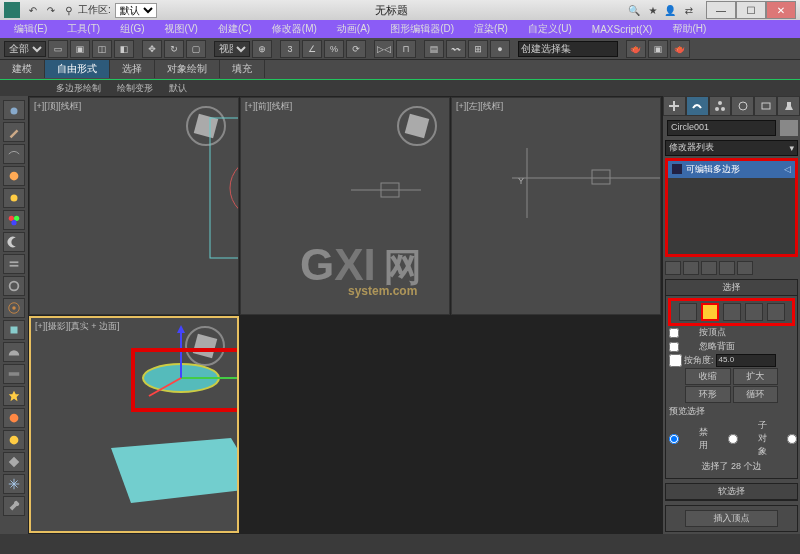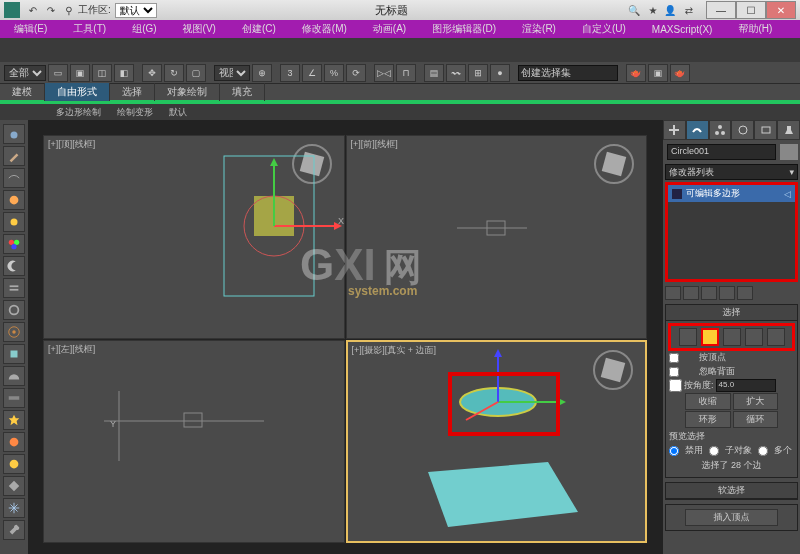--- a/index.html
+++ b/index.html
@@ -9,43 +9,43 @@
 .titlebar .icon { width: 16px; height: 16px; background: #2a7a6a; margin-right: 4px; }
 .titlebar .ws { display: flex; align-items: center; gap: 4px; font-size: 10px; }
 .titlebar .ws select { font-size: 10px; border: 1px solid #999; background: #fff; }
 .titlebar .title { flex: 1; text-align: center; font-size: 11px; color: #222; }
 .titlebar .search { width: 120px; height: 15px; border: 1px solid #999; font-size: 10px; padding: 0 2px; font-style: italic; color: #888; }
 .titlebar .tbtn { width: 18px; height: 16px; display: flex; align-items: center; justify-content: center; color: #444; }
 .titlebar .winbtns { display: flex; margin-left: 8px; }
 .titlebar .winbtn { width: 30px; height: 18px; border: 1px solid #888; background: #e0e0e0; font-size: 10px; display: flex; align-items: center; justify-content: center; }
 .titlebar .winbtn.close { background: #d77; color: #fff; }
 
-.menubar { height: 18px; background: #a21caf; display: flex; align-items: center; padding: 0 4px; gap: 6px; }
+.menubar { height: 18px; background: #8b5cf6; display: flex; align-items: center; padding: 0 4px; gap: 0; }
 .menubar .mitem { padding: 0 10px; font-size: 10px; color: #ddd; cursor: pointer; }
 
-.toolbar-row { height: 22px; background: #4a4a4a; border-bottom: 1px solid #2a2a2a; display: flex; align-items: center; padding: 0 4px; gap: 2px; margin-top: 24px; }
+.toolbar-row { height: 22px; background: #4a4a4a; border-bottom: 1px solid #2a2a2a; display: flex; align-items: center; padding: 0 4px; gap: 2px; }
 .toolbar-row .sel { background: #3a3a3a; color: #ccc; border: 1px solid #222; font-size: 10px; height: 16px; }
 .toolbar-row .tbtn { width: 20px; height: 18px; background: #555; border: 1px solid #333; display: flex; align-items: center; justify-content: center; color: #ccc; font-size: 9px; }
 .toolbar-row .sep { width: 4px; }
 .toolbar-row .wide { width: 36px; }
 .toolbar-row input.setname { width: 100px; height: 16px; background: #2a2a2a; border: 1px solid #111; color: #ccc; font-size: 10px; padding: 0 2px; }
 
-.ribbon { height: 20px; background: #4a4a4a; border-bottom: 4px solid #22c55e; display: flex; align-items: center; }
+.ribbon { height: 20px; background: #4a4a4a; border-bottom: 1px solid #22c55e; display: flex; align-items: flex-start; }
 .ribbon .tab { padding: 2px 12px; font-size: 10px; color: #ccc; border-right: 1px solid #333; }
 .ribbon .tab.active { background: #2d5a7a; color: #fff; }
 
 .ribbon2 { height: 16px; background: #3a3a3a; display: flex; align-items: center; margin-left: 48px; }
 .ribbon2 .tab { padding: 0 8px; font-size: 9px; color: #bbb; }
 
 .main { display: flex; height: 438px; }
 .lefttools { width: 28px; background: #4a4a4a; display: flex; flex-direction: column; gap: 2px; padding-top: 4px; align-items: center; }
 .lefttools .lt { width: 22px; height: 20px; background: #555; border: 1px solid #333; display: flex; align-items: center; justify-content: center; }
 .lefttools .lt svg { width: 14px; height: 14px; }
 
-.viewports { flex: 1; display: grid; grid-template-columns: 1fr 1fr; grid-template-rows: 1fr 1fr; gap: 1px; background: #222; padding: 15px; position: relative; }
+.viewports { flex: 1; display: grid; grid-template-columns: 1fr 1fr 1fr; grid-template-rows: 1fr 1fr; gap: 1px; background: #222; padding: 1px; position: relative; }
 .vp { background: #4a4a4a; position: relative; overflow: hidden; border: 1px solid #333; }
 .vp.active { border: 2px solid #e8c060; }
 .vp-label { position: absolute; top: 2px; left: 4px; font-size: 9px; color: #bbb; }
 .vp-cube { position: absolute; top: 8px; right: 12px; width: 40px; height: 40px; }
 .vp-cube .ring { position: absolute; inset: 0; border: 2px solid #888; border-radius: 50%; }
 .vp-cube .cube { position: absolute; top: 10px; left: 10px; width: 20px; height: 20px; background: #aaa; transform: rotate(15deg); }
 
 .cmdpanel { width: 138px; background: #4a4a4a; border-left: 1px solid #222; display: flex; flex-direction: column; }
 .cmdtabs { height: 20px; display: flex; }
 .cmdtabs .ct { flex: 1; background: #555; border: 1px solid #333; display: flex; align-items: center; justify-content: center; }
@@ -408,21 +408,21 @@
           </div>
         <div class="btnrow">
             <div class="btn">收缩</div>
             <div class="btn">扩大</div>
           </div>
         <div class="btnrow">
             <div class="btn">环形</div>
             <div class="btn">循环</div>
           </div>
         <div style="font-size:9px;margin-top:2px">预览选择</div>
-        <div class="chk" style="gap:6px">
+        <div class="chk" style="">
           <input type="radio" checked="" style="">
             <span>禁用</span>
           <input type="radio" style="">
             <span>子对象</span>
           <input type="radio" style="">
             <span>多个</span>
         </div>
         <div class="seltxt">选择了 28 个边</div>
       </div>
     </div>

